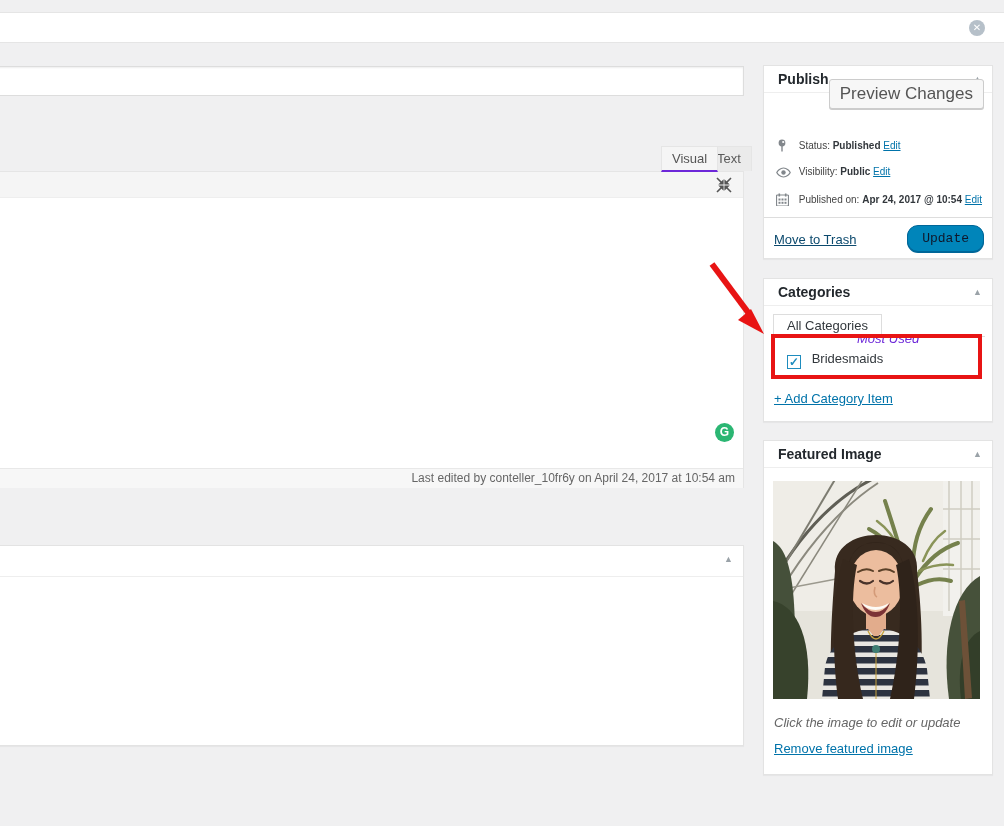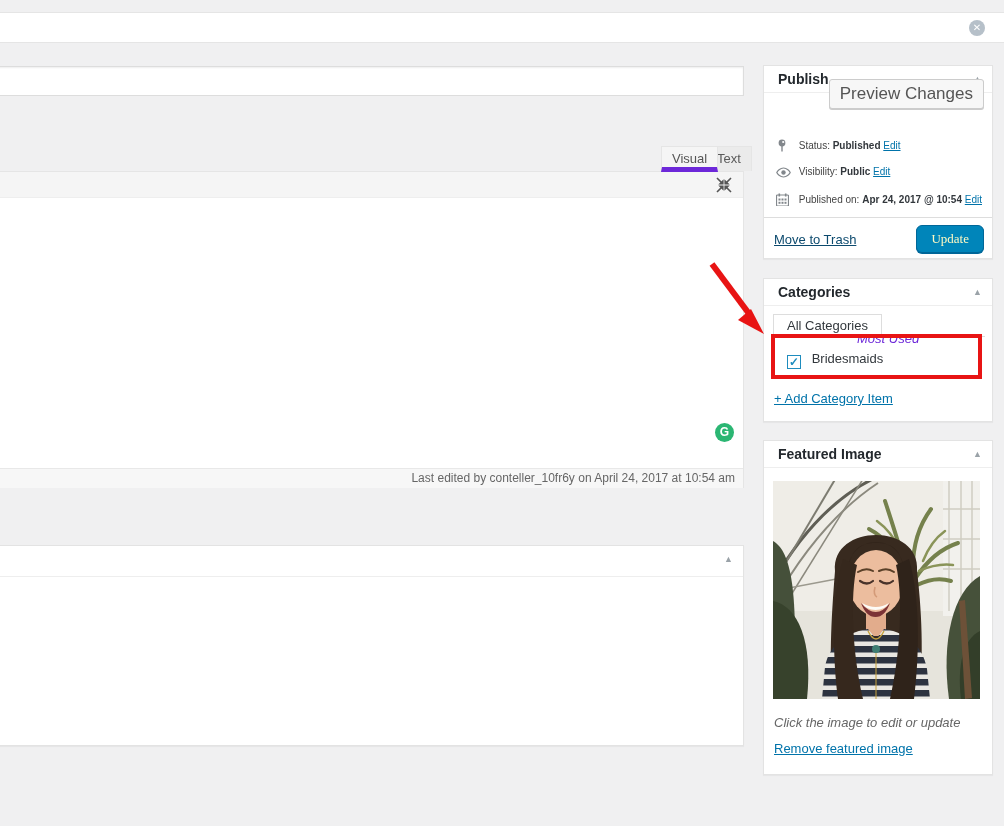--- a/index.html
+++ b/index.html
@@ -14,21 +14,21 @@
     background:#b6c0c9; color:#fff; font-size:10px; line-height:16px; text-align:center; cursor:pointer; }
 
   
   .title-input { position:absolute; left:-6px; top:66px; width:750px; height:30px; background:#fff;
     border:1px solid #ddd; box-shadow:inset 0 1px 2px rgba(0,0,0,.07); font-size:1.7em; padding:3px 8px;
     font-family:"Liberation Sans", sans-serif; }
 
   
   .editor-tab { position:absolute; top:146px; height:25px; border:1px solid #e5e5e5; border-bottom:none;
     font-size:13px; line-height:23px; padding:0 10px; color:#595959; cursor:pointer; }
-  .tab-visual { left:661px; background:#f5f5f5; border-bottom:5px solid #6d28d9; height:26px; z-index:3; color:#555; }
+  .tab-visual { left:661px; background:#f5f5f5; border-bottom:2px solid #6d28d9; height:26px; z-index:3; color:#555; }
   .tab-text { left:706px; background:#ebebeb; }
   .editor-wrap { position:absolute; left:-6px; top:171px; width:750px; height:317px;
     border:1px solid #e5e5e5; background:#fff; }
   .editor-toolbar { position:relative; height:26px; background:#f5f5f5; border-bottom:1px solid #eee; }
   .dfw-btn { position:absolute; right:10px; top:4px; width:18px; height:18px; cursor:pointer; }
   .editor-content { position:relative; height:270px; background:#fff; cursor:text; }
   .grammarly-btn { position:absolute; right:9px; bottom:26px; width:19px; height:19px; border-radius:50%;
     background:#2bb673; color:#fff; font-weight:bold; font-size:12px; line-height:19px; text-align:center; cursor:pointer; }
   .editor-statusbar { height:20px; background:#f7f7f7; border-top:1px solid #e8e8e8; text-align:right;
     font-size:12px; color:#666; line-height:19px; padding-right:8px; }
@@ -51,22 +51,22 @@
   .preview-btn { position:absolute; right:8px; top:13px; background:#f7f7f7; border:1px solid #ccc;
     border-radius:3px; color:#555; font-size:17px; padding:4px 10px; cursor:pointer;
     box-shadow:0 1px 0 #ccc; font-family:"Liberation Sans", sans-serif; }
   .misc-row { position:absolute; left:12px; font-size:10px; color:#444; }
   .misc-row .ico { display:inline-block; width:16px; text-align:center; margin-right:4px; vertical-align:-3px; }
   .misc-row b { color:#32373c; }
   a.edit-link { color:#0073aa; text-decoration:underline; cursor:pointer; }
   .publish-footer { position:absolute; left:0; right:0; bottom:0; height:41px; border-top:1px solid #ddd; }
   .trash-link { position:absolute; left:10px; top:14px; color:#0c4a6e; text-decoration:underline; cursor:pointer; }
   .update-btn { position:absolute; right:8px; top:7px; background:#0085ba; border:1px solid #006799;
-    border-radius:6px; color:#fef9c3; font-size:13px; padding:5px 14px; cursor:pointer;
-    box-shadow:0 1px 0 #006799; font-family:Liberation Serif, serif; }
+    border-radius:11px; color:#0f172a; font-size:13px; padding:5px 14px; cursor:pointer;
+    box-shadow:0 1px 0 #006799; font-family:Liberation Mono, monospace; }
 
   .categories-panel { top:278px; height:144px; }
   .cat-tabs { position:absolute; left:9px; top:35px; width:212px; height:23px; border-bottom:1px solid #ddd; }
   .cat-tab-active { position:absolute; left:0; top:0; height:24px; background:#fff; border:1px solid #ddd;
     border-bottom:1px solid #fff; padding:0 13px; line-height:22px; color:#32373c; cursor:pointer; }
   .cat-tab-link { position:absolute; left:84px; top:17px; color:#6d28d9; cursor:pointer;font-style:italic; }
   .cat-item { position:absolute; left:23px; top:72px; cursor:pointer; }
   .wp-checkbox { display:inline-block; width:14px; height:14px; border:1px solid #1e8cbe; background:#fff;
     color:#1e8cbe; font-size:12px; font-weight:bold; line-height:13px; text-align:center; vertical-align:-3px; }
   .cat-item-label { margin-left:7px; color:#32373c; }

